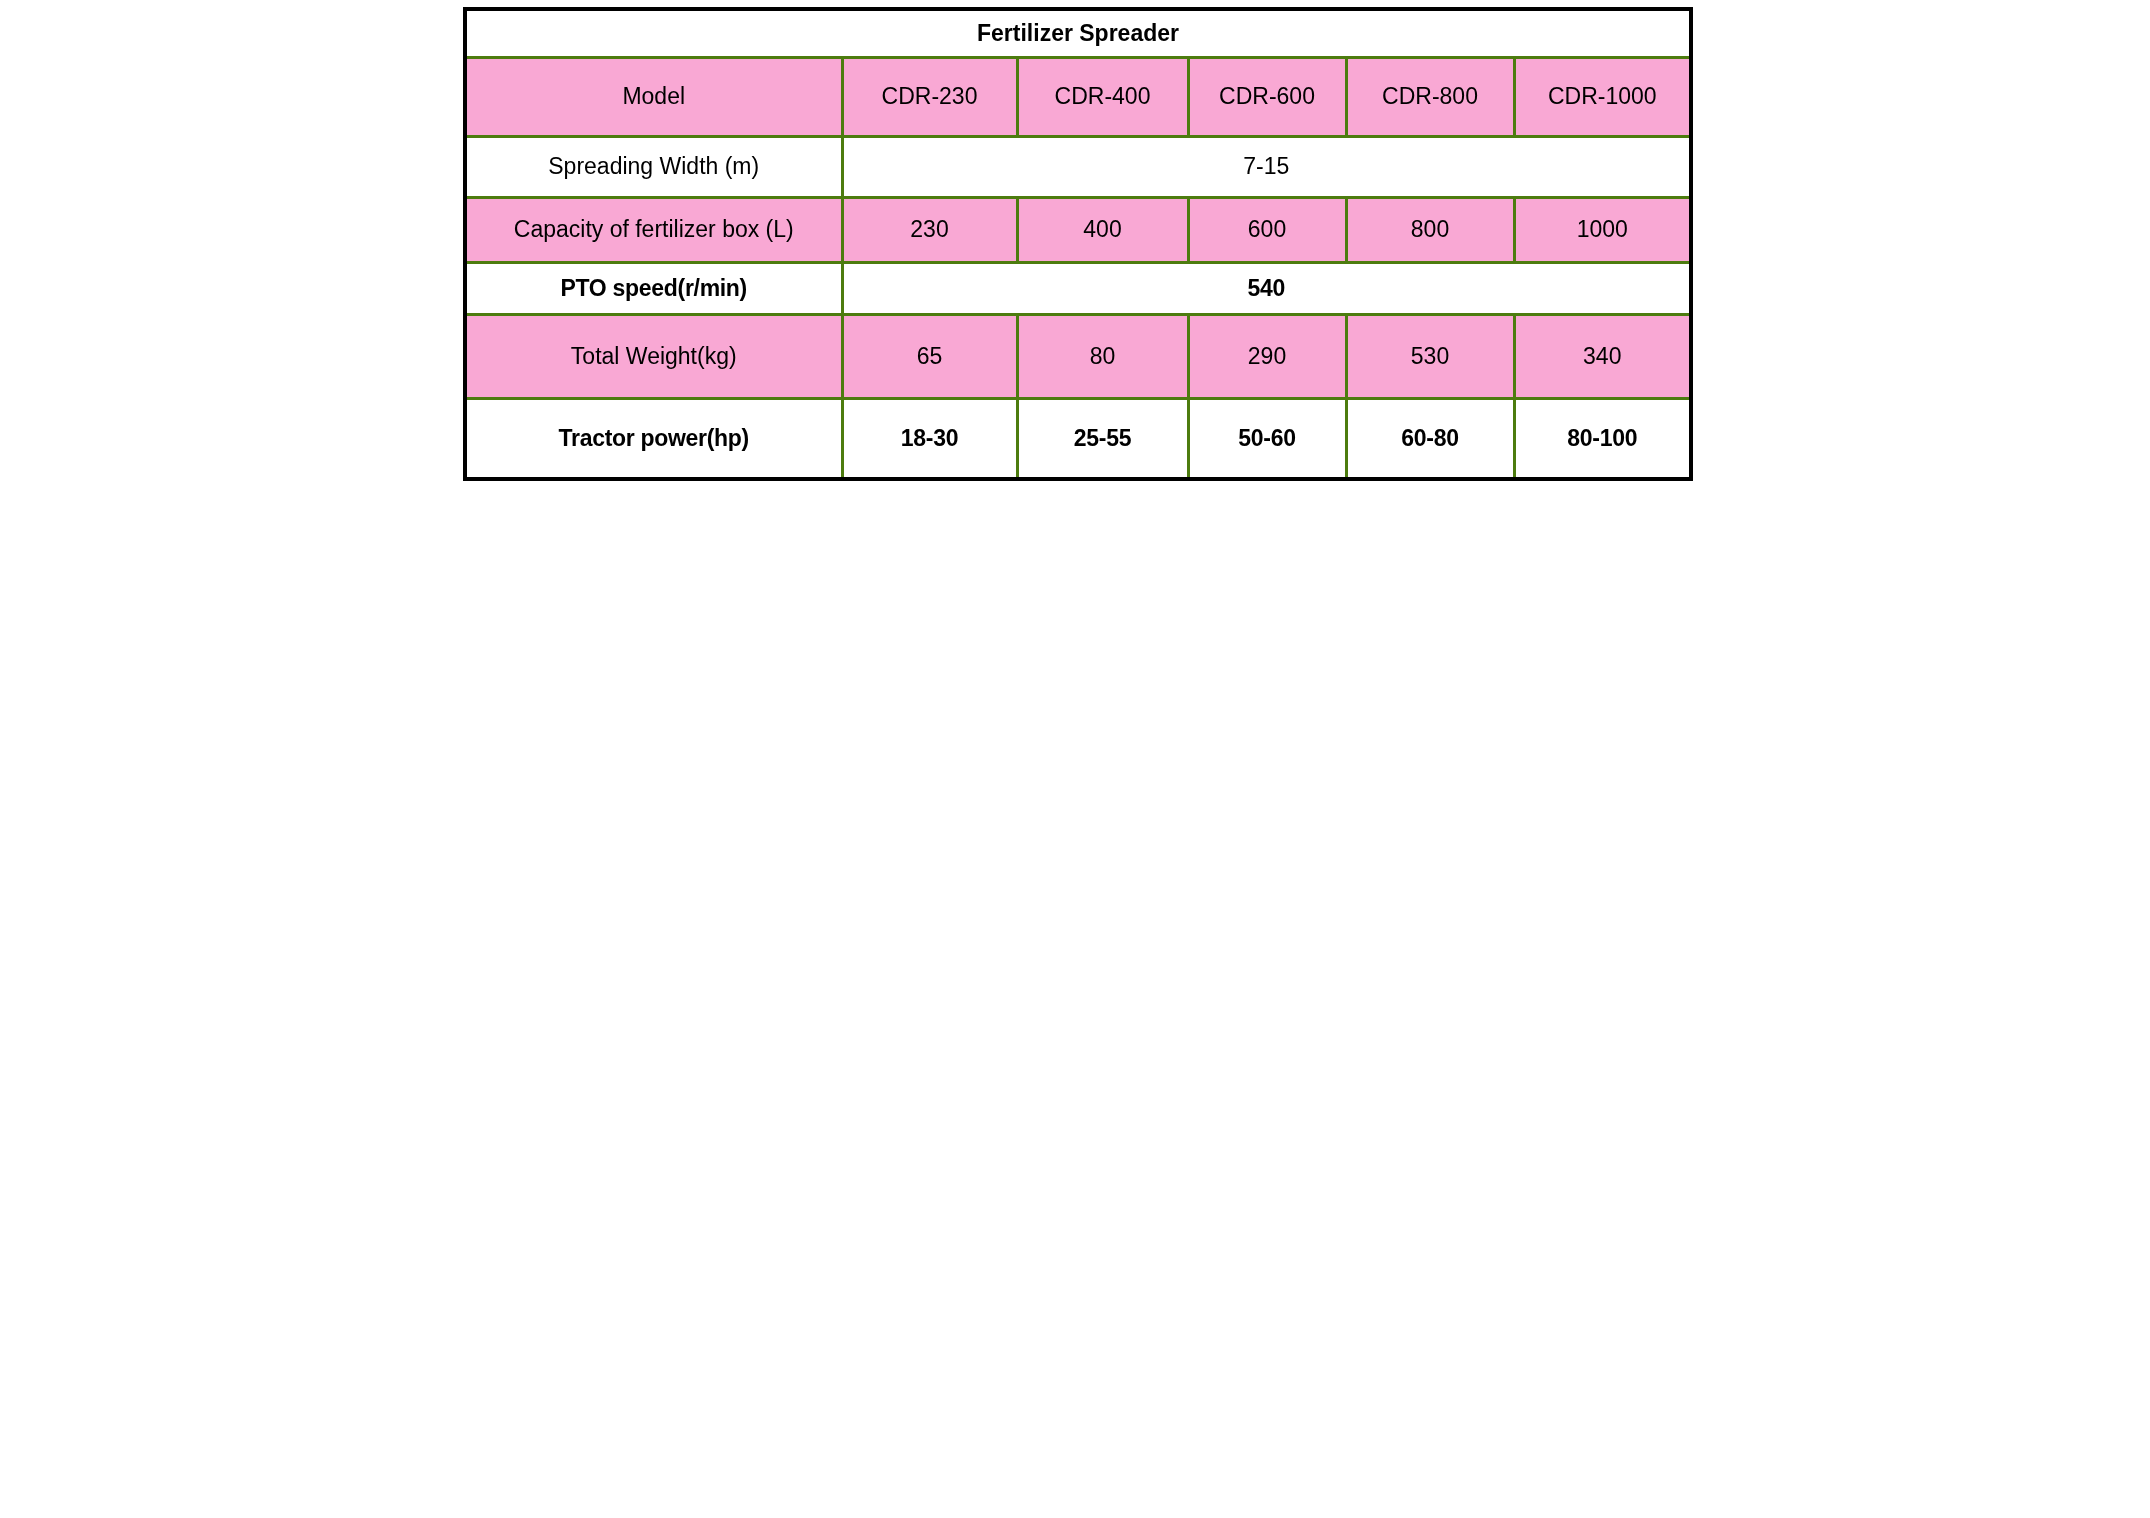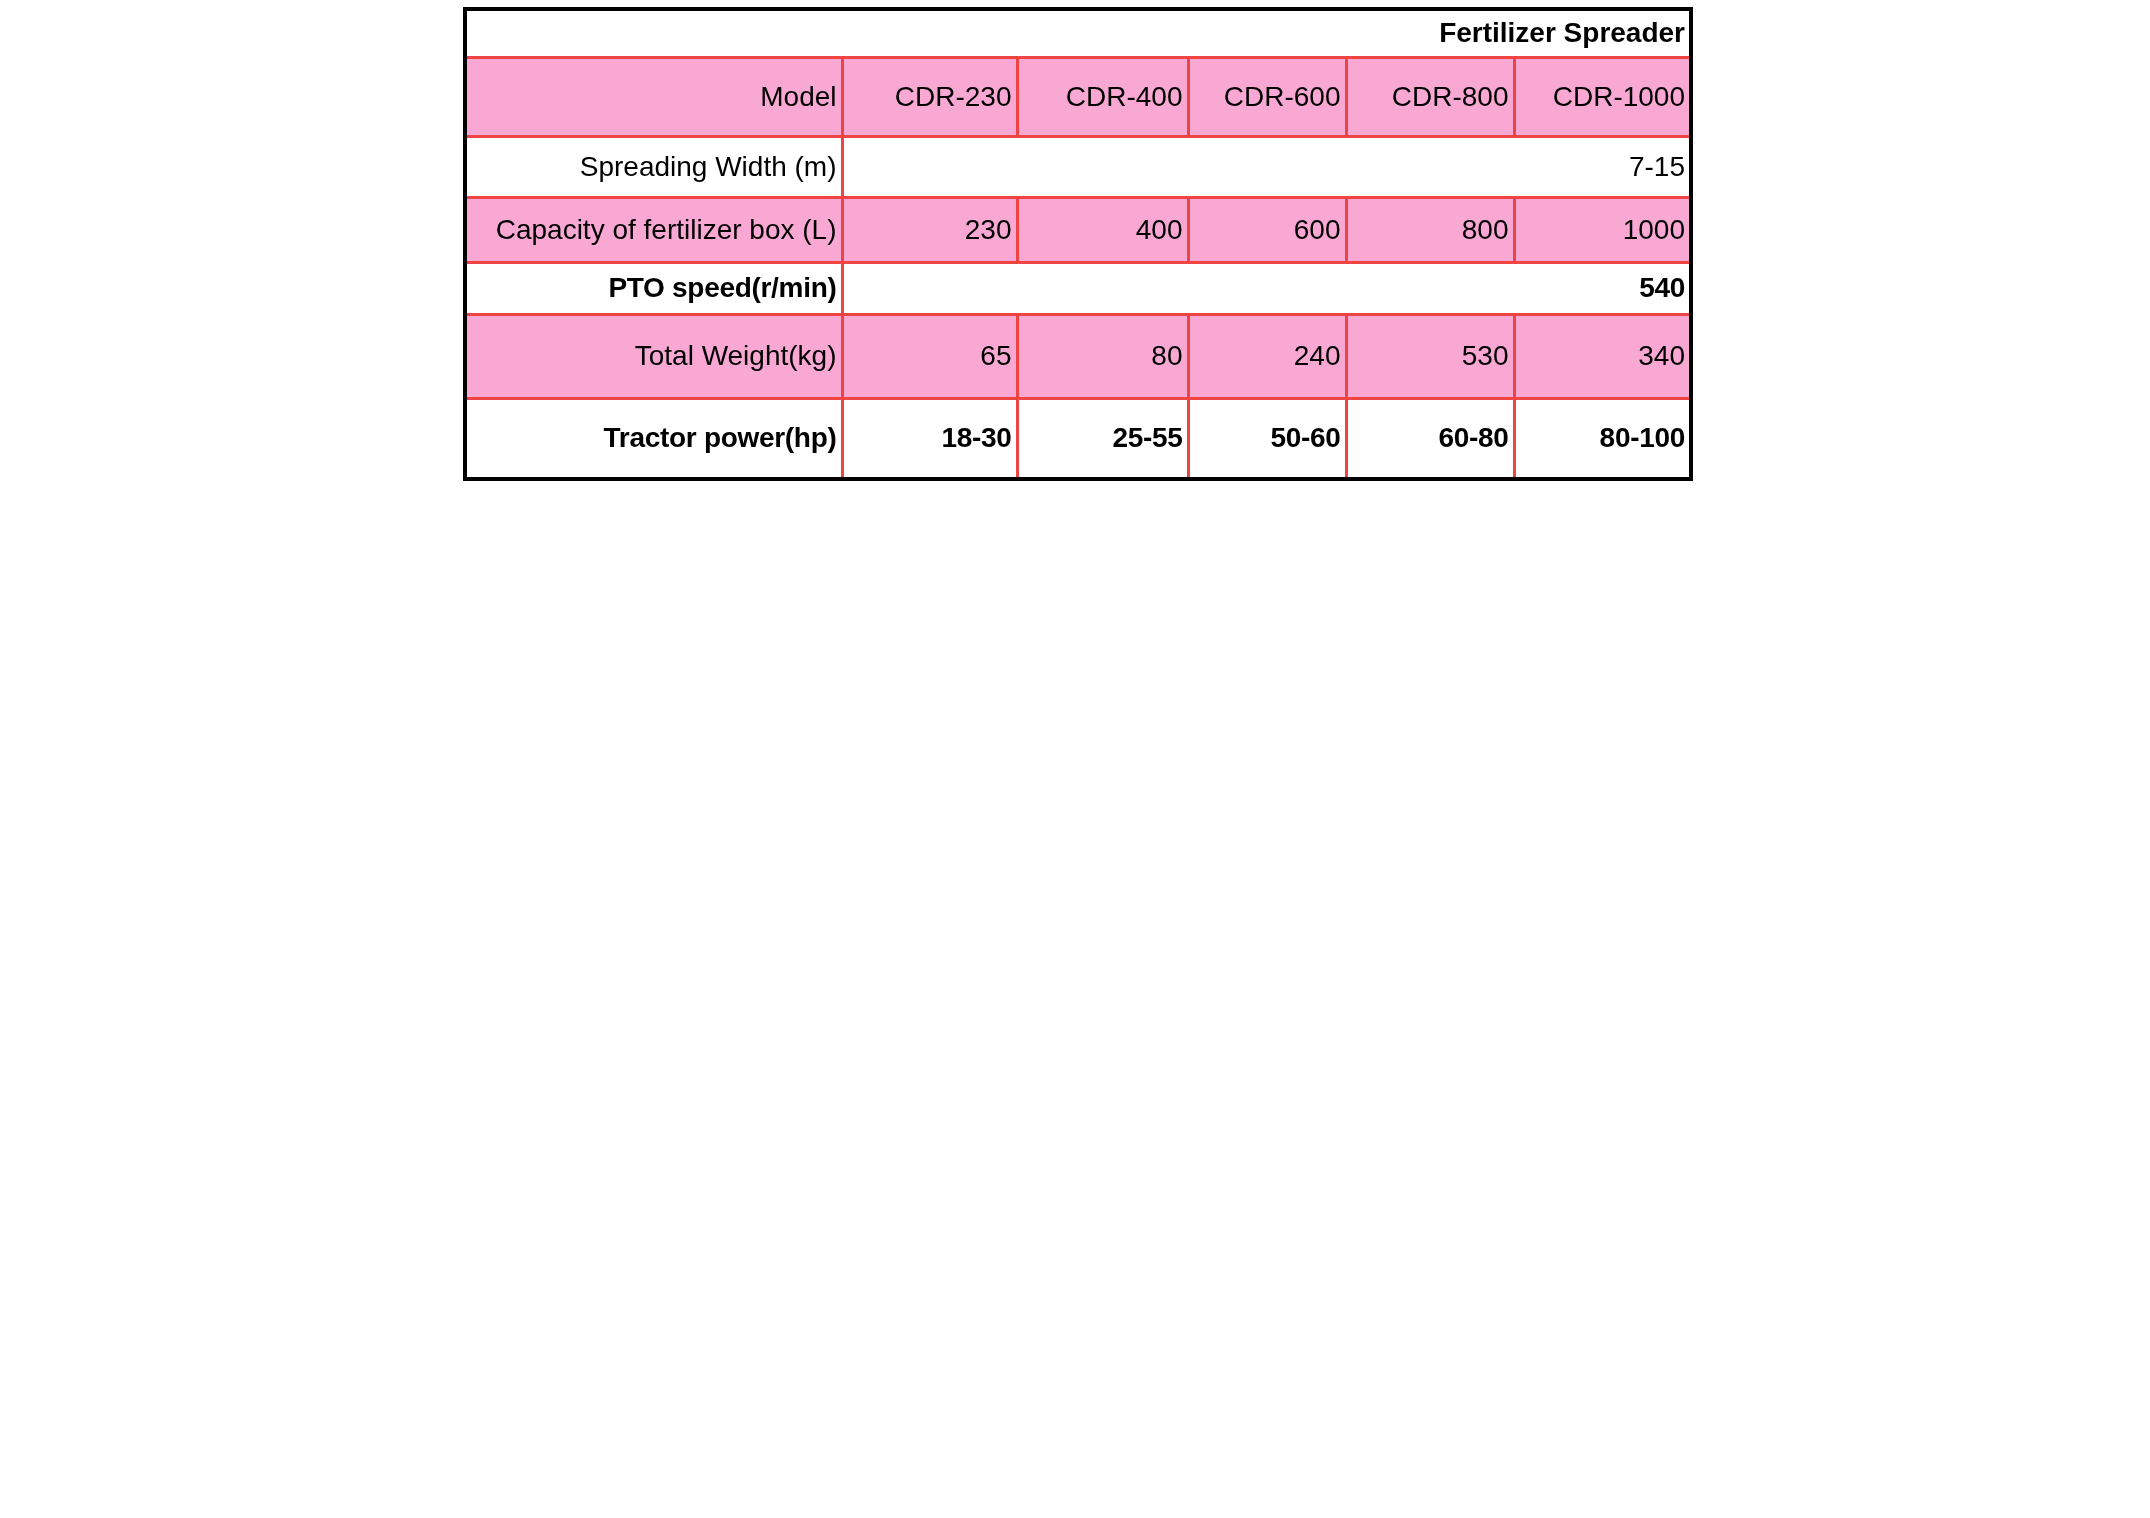--- a/index.html
+++ b/index.html
@@ -22,24 +22,24 @@
   table.spec-table {
     position: absolute;
     left: 463px;
     top: 7px;
     border-collapse: collapse;
     table-layout: fixed;
     border: 4px solid #000000;
     background: #ffffff;
   }
   table.spec-table td {
-    border: 3px solid #ef4444;
-    text-align: right;
+    border: 3px solid #4d7c0f;
+    text-align: center;
     vertical-align: middle;
-    font-size: 28px;
+    font-size: 23px;
     padding: 0 4px;
     overflow: hidden;
     white-space: nowrap;
   }
   td.title-cell {
     font-weight: bold;
     font-size: 24px;
   }
   tr.shaded td {
     background: #f9a8d4;
@@ -101,21 +101,21 @@
 
       <tr class="r-pto emph">
         <td>PTO speed(r/min)</td>
         <td colspan="5">540</td>
       </tr>
 
       <tr class="r-weight shaded">
         <td>Total Weight(kg)</td>
         <td>65</td>
         <td>80</td>
-        <td>240</td>
+        <td>290</td>
         <td>530</td>
         <td>340</td>
       </tr>
 
       <tr class="r-tractor emph">
         <td>Tractor power(hp)</td>
         <td>18-30</td>
         <td>25-55</td>
         <td>50-60</td>
         <td>60-80</td>

